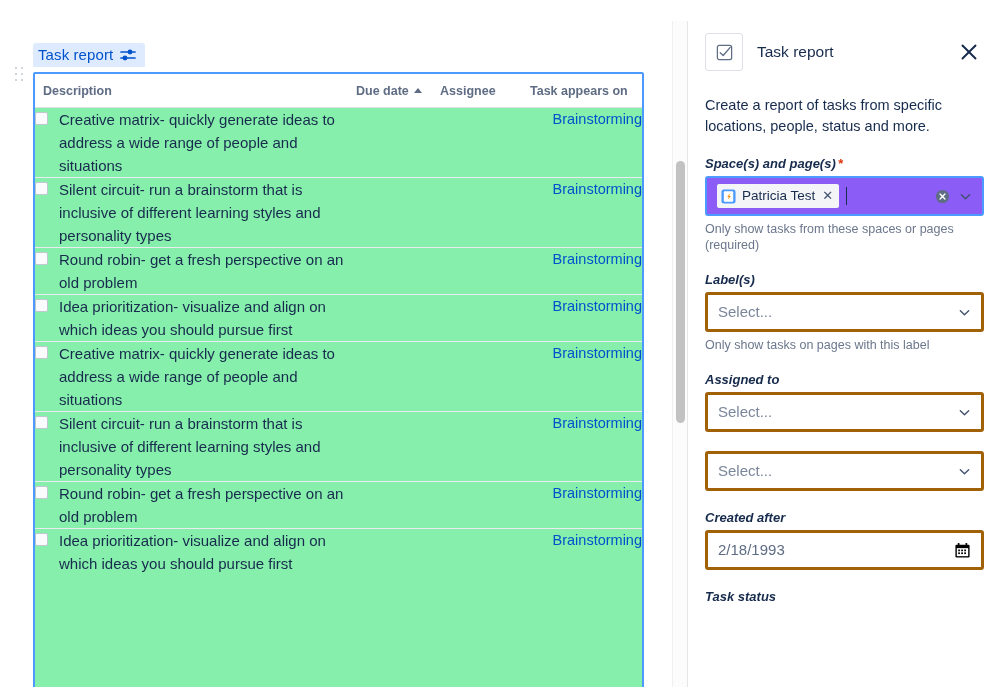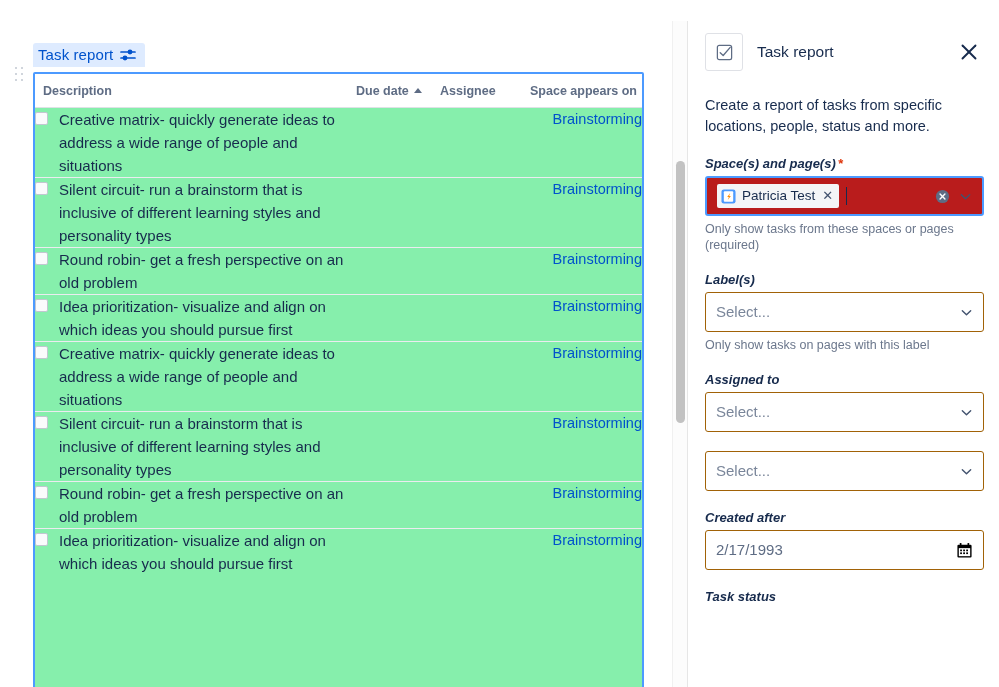--- a/index.html
+++ b/index.html
@@ -240,31 +240,31 @@
     margin-bottom: 5px;
     display: block;
     font-style: italic;
   }
   .req { color: #de350b; font-weight: 700; margin-left: 2px; }
 
   .control {
     position: relative;
     width: 279px;
     min-height: 40px;
-    border: 1px solid #a16207;
+    border: 3px solid #a16207;
     border-radius: 3px;
     background: #fff;
     display: flex;
     align-items: center;
     padding: 0 10px;
     cursor: pointer;
   }
   .control.focused {
     border: 2px solid #4c9aff;
-    background: #b91c1c;
+    background: #8b5cf6;
   }
   .placeholder {
     font-size: 15px;
     color: #7a869a;
     line-height: 20px;
   }
   .value-text {
     font-size: 15px;
     color: #172b4d;
     line-height: 20px;
@@ -358,21 +358,21 @@
             <th class="col-due sorted">
               <span class="inner">
                 <span>Due date</span>
                 <span class="sort-asc"></span>
               </span>
             </th>
             <th class="col-assignee">
               <span>Assignee</span>
             </th>
             <th class="col-appears">
-              <span>Space appears on</span>
+              <span>Task appears on</span>
             </th>
           </tr>
         </thead>
         <tbody>
 
           <tr>
             <td class="desc">
               <div class="task-line">
                 <span class="task-cb"></span>
                 <span class="task-title">Creative matrix</span><span class="task-rest">- quickly generate ideas to address a wide range of people and situations</span>
@@ -587,21 +587,21 @@
               <path d="M2.5 5 L7 9.5 L11.5 5" fill="none" stroke="#42526e" stroke-width="1.5" stroke-linecap="round" stroke-linejoin="round"></path>
             </svg>
           </span>
         </span>
       </div>
     </div>
 
     <div class="field">
       <span class="field-label">Created after</span>
       <div class="control">
-        <span class="date-value">2/17/1993</span>
+        <span class="date-value">2/18/1993</span>
         <span class="ctrl-icons">
           <span>
             <svg width="17" height="17" viewBox="0 0 18 18">
               <rect x="1.5" y="3" width="15" height="13.5" rx="1.2" fill="#000"></rect>
               <rect x="3" y="6.5" width="12" height="8.5" fill="#fff"></rect>
               <rect x="4" y="1" width="1.8" height="3.2" rx="0.6" fill="#000"></rect>
               <rect x="12.2" y="1" width="1.8" height="3.2" rx="0.6" fill="#000"></rect>
               <g fill="#000">
                 <rect x="4.4" y="8" width="1.9" height="1.8"></rect>
                 <rect x="7.6" y="8" width="1.9" height="1.8"></rect>

